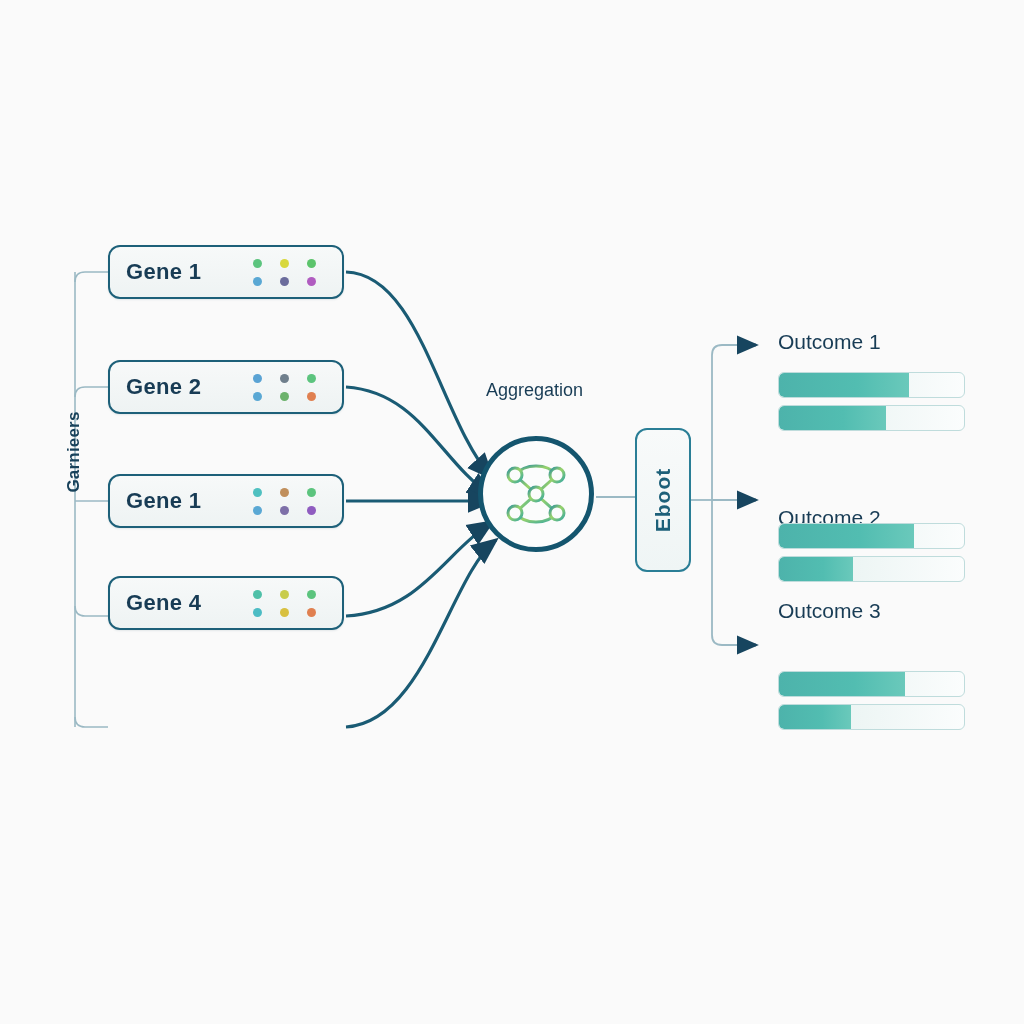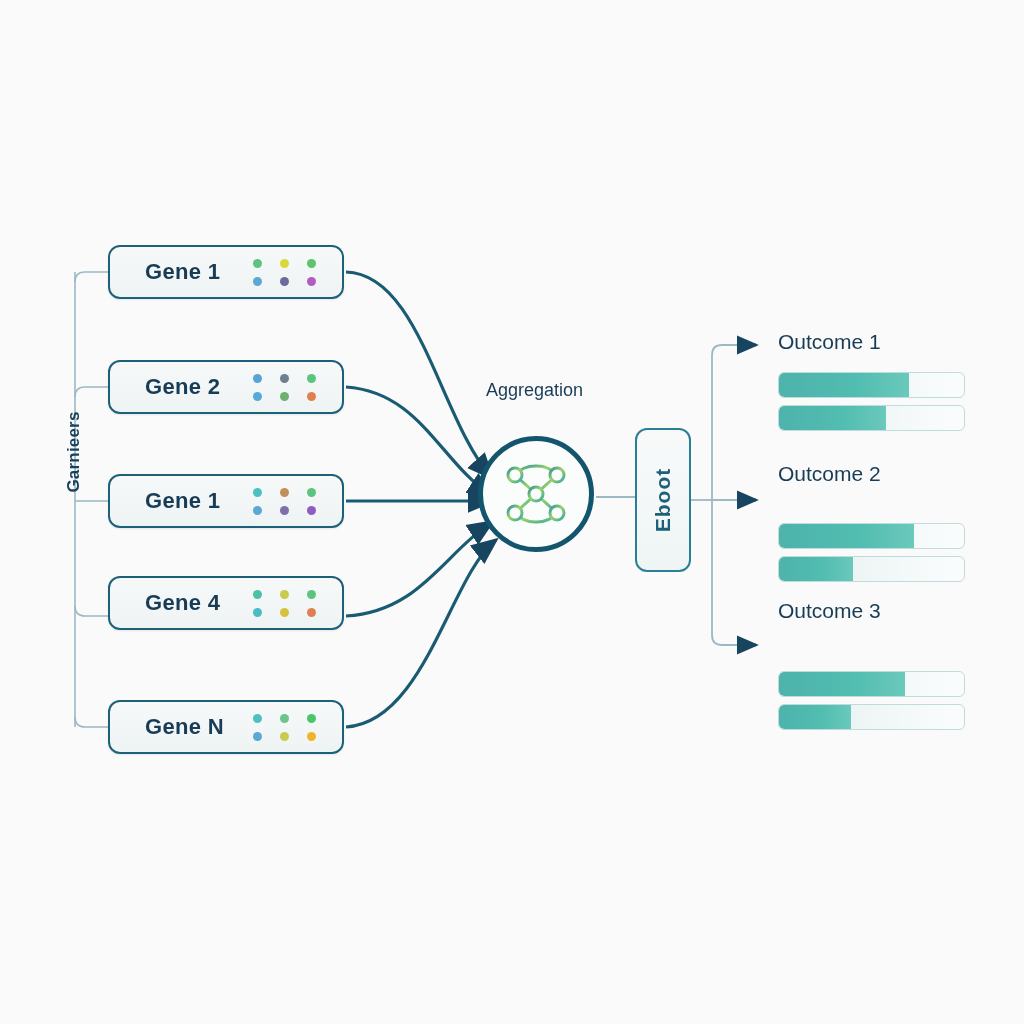--- a/index.html
+++ b/index.html
@@ -55,21 +55,20 @@
     display: flex;
     align-items: center;
     padding: 0 16px;
   }
   .gene-label {
     color: #183c55;
     font-size: 22px;
     font-weight: bold;
     letter-spacing: .3px;
     flex: 0 0 auto;
-    margin-left: 19px;
   }
   .dot-grid {
     margin-left: auto;
     display: grid;
     grid-template-columns: repeat(3, 13px);
     grid-template-rows: repeat(2, 13px);
     gap: 5px 14px;
     margin-right: 8px;
   }
   .dot {
@@ -253,31 +252,20 @@
     <span class="dot-grid">
       <i class="dot" style="background: rgb(79, 192, 168);"></i>
       <i class="dot" style="background: rgb(200, 204, 76);"></i>
       <i class="dot" style="background: rgb(92, 196, 126);"></i>
       <i class="dot" style="background: rgb(76, 188, 196);"></i>
       <i class="dot" style="background: rgb(216, 192, 64);"></i>
       <i class="dot" style="background: rgb(224, 128, 80);"></i>
     </span>
   </div>
 
-  <div class="gene-box" style="top:700px">
-    <span class="gene-label">Gene N</span>
-    <span class="dot-grid">
-      <i class="dot" style="background: rgb(79, 192, 192);"></i>
-      <i class="dot" style="background: rgb(108, 196, 140);"></i>
-      <i class="dot" style="background: rgb(76, 196, 108);"></i>
-      <i class="dot" style="background: rgb(90, 168, 212);"></i>
-      <i class="dot" style="background: rgb(200, 204, 76);"></i>
-      <i class="dot" style="background: rgb(240, 180, 40);"></i>
-    </span>
-  </div>
 
   <div class="agg-label">Aggregation</div>
   <div class="agg-circle">
     <svg width="74" height="74" viewBox="0 0 74 74">
       <g stroke="url(#netGrad)" stroke-width="3" fill="none">
         <path d="M16,18 L16,56"></path>
         <path d="M58,18 L58,56"></path>
         <path d="M16,18 C26,6 48,6 58,18"></path>
         <path d="M16,56 C26,68 48,68 58,56"></path>
         <path d="M16,18 L37,37 L16,56"></path>
@@ -298,21 +286,21 @@
   </div>
 
   <div class="outcome-title" style="top:330px">Outcome 1</div>
   <div class="bar-track" style="top:372px">
     <div class="bar-fill" style="width: 70%;"></div>
   </div>
   <div class="bar-track" style="top:405px">
     <div class="bar-fill" style="width: 58%;"></div>
   </div>
 
-  <div class="outcome-title" style="top:462px">Outcome 2</div>
+  <div class="outcome-title" style="top:506px">Outcome 2</div>
   <div class="bar-track" style="top:523px">
     <div class="bar-fill" style="width: 73%;"></div>
   </div>
   <div class="bar-track" style="top:556px">
     <div class="bar-fill" style="width: 40%;"></div>
   </div>
 
   <div class="outcome-title" style="top:599px">Outcome 3</div>
   <div class="bar-track" style="top:671px">
     <div class="bar-fill" style="width: 68%;"></div>

